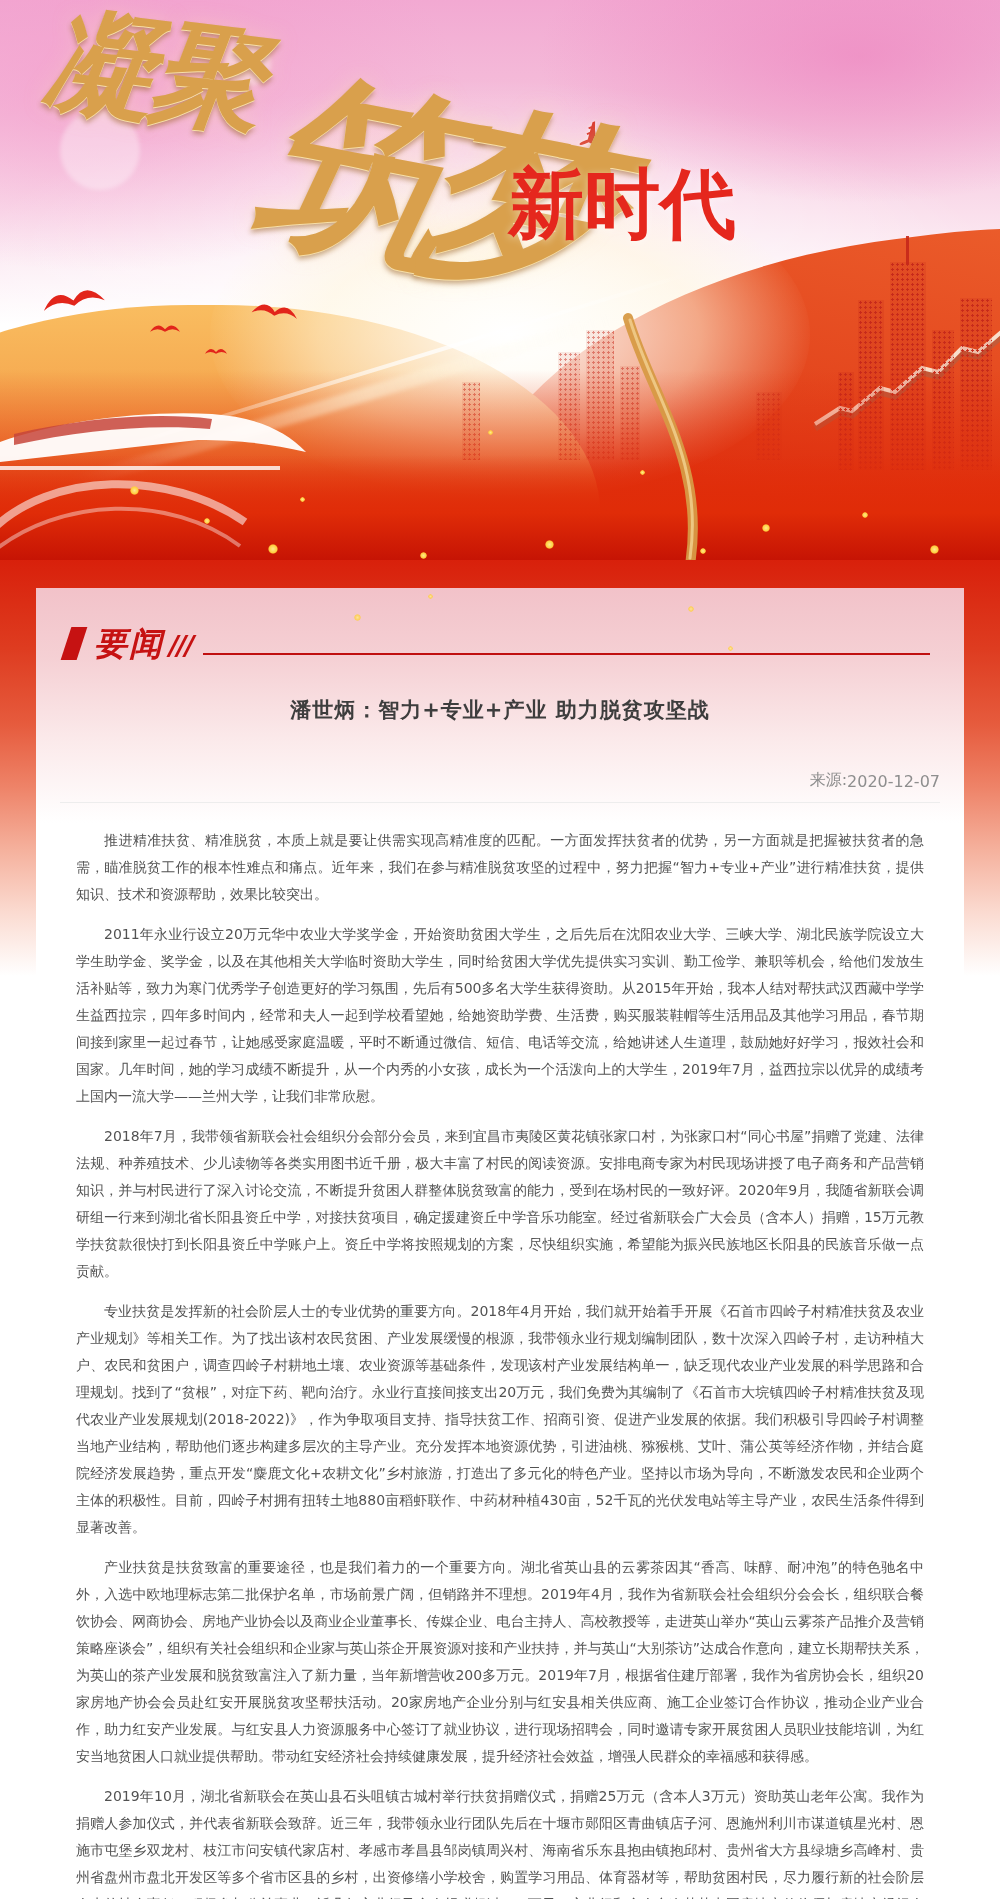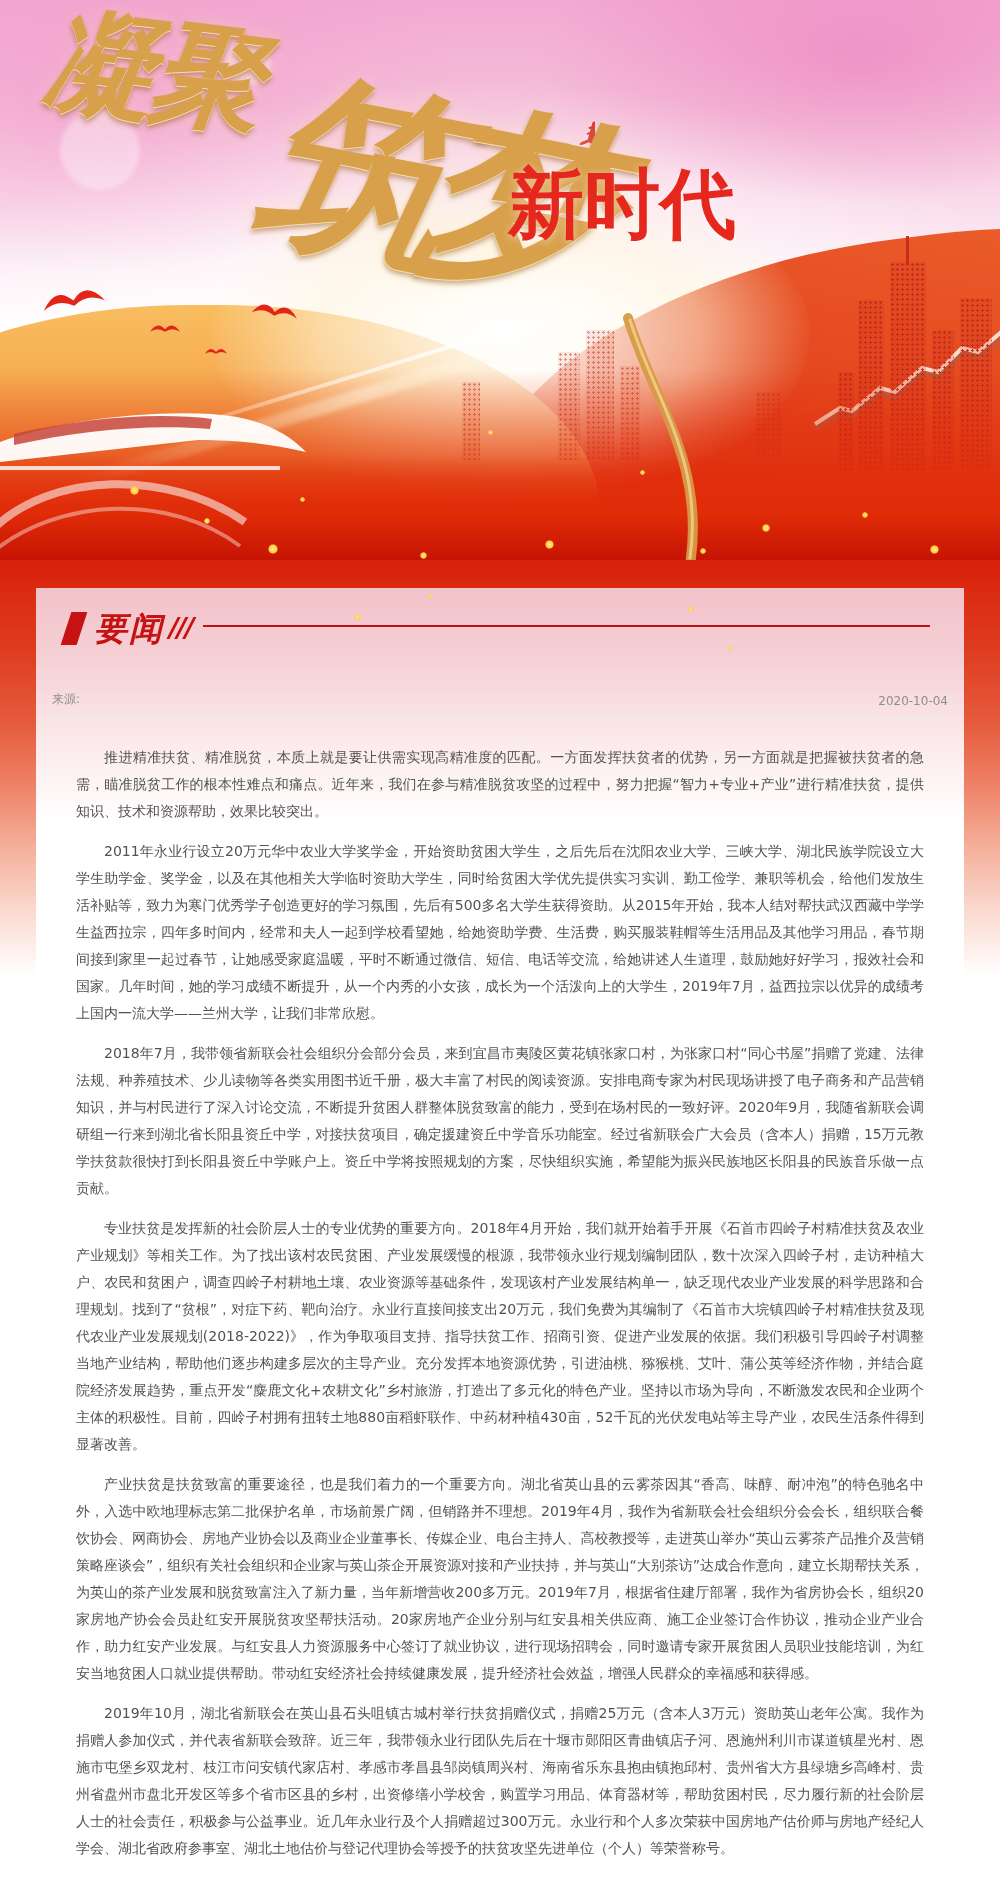--- a/index.html
+++ b/index.html
@@ -44,29 +44,29 @@
 
   
   .red-backdrop{position:absolute;left:0;top:556px;width:1000px;height:420px;z-index:0;
     background:linear-gradient(180deg,#d81f0a 0%,#de3c20 22%,#e65b3d 40%,#ee8368 55%,#f5b19d 70%,#fbdbd1 85%,#ffffff 100%);}
 
   
   .card{position:absolute;left:36px;top:588px;width:928px;height:1311px;z-index:2;overflow:hidden;
     background:linear-gradient(180deg,#f2c2c9 0px,#f5d0d4 70px,#fbe9ea 150px,#ffffff 235px,#ffffff 100%);}
   .card .sparkle{opacity:.8;}
 
-  .section-head{display:flex;align-items:center;padding:24px 34px 0 30px;}
+  .section-head{display:flex;align-items:flex-end;padding:39px 34px 0 30px;}
   .marker{display:inline-block;width:16px;height:33px;background:#c61212;transform:skewX(-18deg);margin-right:12px;}
   .section-label{font-family:"DejaVu Serif",serif;font-style:italic;font-weight:bold;font-size:33px;color:#c61212;letter-spacing:2px;line-height:1;}
   .slashes{font-style:italic;font-weight:bold;font-size:27px;color:#c61212;letter-spacing:-2px;margin-left:5px;line-height:1.05;}
   .rule{flex:1;border-bottom:2px solid #c01010;margin:0 0 5px 10px;}
 
   .title{margin:36px 40px 0;text-align:center;font-size:21px;font-weight:bold;color:#3d3d3d;letter-spacing:1px;}
 
-  .meta{display:flex;justify-content:space-between;align-items:flex-end;margin:46px 16px 0;padding-bottom:11px;border-bottom:1px solid #ededed;font-size:12px;color:#8e8e8e;}
+  .meta{display:flex;justify-content:flex-end;align-items:flex-end;margin:46px 24px 0;padding-bottom:11px;border-bottom:1px solid #ededed;font-size:16px;color:#8e8e8e;}
   .tools{margin:10px 30px 0;text-align:right;font-size:12.5px;color:#9a9a9a;}
   .tools .print{margin-right:28px;color:#9a9a9a;text-decoration:none;cursor:pointer;}
   .tools .fsize{display:inline-block;margin-left:10px;font-size:14.5px;color:#8a8a8a;text-decoration:underline;cursor:pointer;}
 
   .body-text{padding:24px 40px 0;font-size:14px;line-height:27px;color:#525252;text-align:justify;}
   .body-text p{margin:0 0 13px;text-indent:2em;}
 </style>
 </head>
 <body>
 
@@ -161,24 +161,25 @@
     <div class="sparkle" style="left:652px;top:18px;width:6px;height:6px;"></div>
     <div class="sparkle" style="left:692px;top:58px;width:5px;height:5px;"></div>
 
     <div class="section-head">
       <span class="marker"></span>
       <span class="section-label">要闻</span>
       <span class="slashes">///</span>
       <span class="rule"></span>
     </div>
 
+    <h1 class="title">潘世炳：智力+专业+产业 助力脱贫攻坚战</h1>
 
     <div class="meta">
       <span>来源:</span>
-      <span>2020-10-04</span>
+      <span>2020-12-07</span>
     </div>
 
 
     <div class="body-text">
       <p>推进精准扶贫、精准脱贫，本质上就是要让供需实现高精准度的匹配。一方面发挥扶贫者的优势，另一方面就是把握被扶贫者的急需，瞄准脱贫工作的根本性难点和痛点。近年来，我们在参与精准脱贫攻坚的过程中，努力把握“智力+专业+产业”进行精准扶贫，提供知识、技术和资源帮助，效果比较突出。</p>
       <p>2011年永业行设立20万元华中农业大学奖学金，开始资助贫困大学生，之后先后在沈阳农业大学、三峡大学、湖北民族学院设立大学生助学金、奖学金，以及在其他相关大学临时资助大学生，同时给贫困大学优先提供实习实训、勤工俭学、兼职等机会，给他们发放生活补贴等，致力为寒门优秀学子创造更好的学习氛围，先后有500多名大学生获得资助。从2015年开始，我本人结对帮扶武汉西藏中学学生益西拉宗，四年多时间内，经常和夫人一起到学校看望她，给她资助学费、生活费，购买服装鞋帽等生活用品及其他学习用品，春节期间接到家里一起过春节，让她感受家庭温暖，平时不断通过微信、短信、电话等交流，给她讲述人生道理，鼓励她好好学习，报效社会和国家。几年时间，她的学习成绩不断提升，从一个内秀的小女孩，成长为一个活泼向上的大学生，2019年7月，益西拉宗以优异的成绩考上国内一流大学——兰州大学，让我们非常欣慰。</p>
       <p>2018年7月，我带领省新联会社会组织分会部分会员，来到宜昌市夷陵区黄花镇张家口村，为张家口村“同心书屋”捐赠了党建、法律法规、种养殖技术、少儿读物等各类实用图书近千册，极大丰富了村民的阅读资源。安排电商专家为村民现场讲授了电子商务和产品营销知识，并与村民进行了深入讨论交流，不断提升贫困人群整体脱贫致富的能力，受到在场村民的一致好评。2020年9月，我随省新联会调研组一行来到湖北省长阳县资丘中学，对接扶贫项目，确定援建资丘中学音乐功能室。经过省新联会广大会员（含本人）捐赠，15万元教学扶贫款很快打到长阳县资丘中学账户上。资丘中学将按照规划的方案，尽快组织实施，希望能为振兴民族地区长阳县的民族音乐做一点贡献。</p>
       <p>专业扶贫是发挥新的社会阶层人士的专业优势的重要方向。2018年4月开始，我们就开始着手开展《石首市四岭子村精准扶贫及农业产业规划》等相关工作。为了找出该村农民贫困、产业发展缓慢的根源，我带领永业行规划编制团队，数十次深入四岭子村，走访种植大户、农民和贫困户，调查四岭子村耕地土壤、农业资源等基础条件，发现该村产业发展结构单一，缺乏现代农业产业发展的科学思路和合理规划。找到了“贫根”，对症下药、靶向治疗。永业行直接间接支出20万元，我们免费为其编制了《石首市大垸镇四岭子村精准扶贫及现代农业产业发展规划(2018-2022)》，作为争取项目支持、指导扶贫工作、招商引资、促进产业发展的依据。我们积极引导四岭子村调整当地产业结构，帮助他们逐步构建多层次的主导产业。充分发挥本地资源优势，引进油桃、猕猴桃、艾叶、蒲公英等经济作物，并结合庭院经济发展趋势，重点开发“麋鹿文化+农耕文化”乡村旅游，打造出了多元化的特色产业。坚持以市场为导向，不断激发农民和企业两个主体的积极性。目前，四岭子村拥有扭转土地880亩稻虾联作、中药材种植430亩，52千瓦的光伏发电站等主导产业，农民生活条件得到显著改善。</p>
       <p>产业扶贫是扶贫致富的重要途径，也是我们着力的一个重要方向。湖北省英山县的云雾茶因其“香高、味醇、耐冲泡”的特色驰名中外，入选中欧地理标志第二批保护名单，市场前景广阔，但销路并不理想。2019年4月，我作为省新联会社会组织分会会长，组织联合餐饮协会、网商协会、房地产业协会以及商业企业董事长、传媒企业、电台主持人、高校教授等，走进英山举办“英山云雾茶产品推介及营销策略座谈会”，组织有关社会组织和企业家与英山茶企开展资源对接和产业扶持，并与英山“大别茶访”达成合作意向，建立长期帮扶关系，为英山的茶产业发展和脱贫致富注入了新力量，当年新增营收200多万元。2019年7月，根据省住建厅部署，我作为省房协会长，组织20家房地产协会会员赴红安开展脱贫攻坚帮扶活动。20家房地产企业分别与红安县相关供应商、施工企业签订合作协议，推动企业产业合作，助力红安产业发展。与红安县人力资源服务中心签订了就业协议，进行现场招聘会，同时邀请专家开展贫困人员职业技能培训，为红安当地贫困人口就业提供帮助。带动红安经济社会持续健康发展，提升经济社会效益，增强人民群众的幸福感和获得感。</p>
       <p>2019年10月，湖北省新联会在英山县石头咀镇古城村举行扶贫捐赠仪式，捐赠25万元（含本人3万元）资助英山老年公寓。我作为捐赠人参加仪式，并代表省新联会致辞。近三年，我带领永业行团队先后在十堰市郧阳区青曲镇店子河、恩施州利川市谋道镇星光村、恩施市屯堡乡双龙村、枝江市问安镇代家店村、孝感市孝昌县邹岗镇周兴村、海南省乐东县抱由镇抱邱村、贵州省大方县绿塘乡高峰村、贵州省盘州市盘北开发区等多个省市区县的乡村，出资修缮小学校舍，购置学习用品、体育器材等，帮助贫困村民，尽力履行新的社会阶层人士的社会责任，积极参与公益事业。近几年永业行及个人捐赠超过300万元。永业行和个人多次荣获中国房地产估价师与房地产经纪人学会、湖北省政府参事室、湖北土地估价与登记代理协会等授予的扶贫攻坚先进单位（个人）等荣誉称号。</p>

